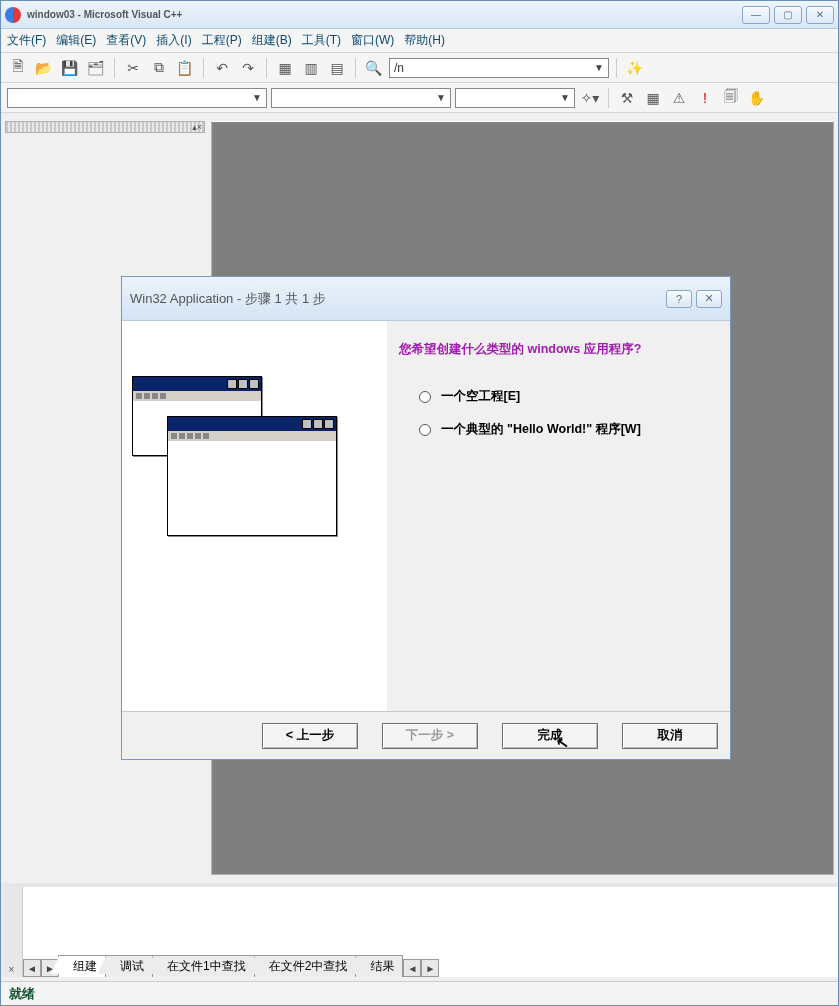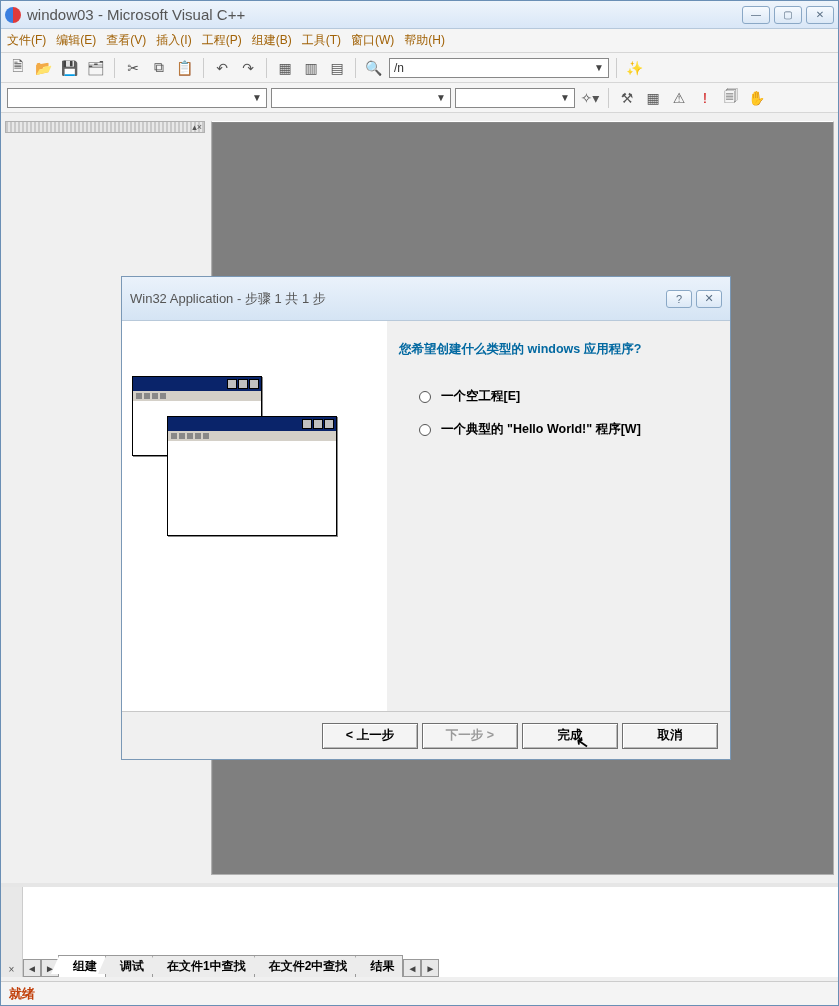--- a/index.html
+++ b/index.html
@@ -31,41 +31,42 @@
     padding: 0 4px;
   }
   .titlebar .app-icon {
     width: 16px; height: 16px; margin-right: 6px;
     background: conic-gradient(#e03a3a 0 50%, #3a7fe0 50% 100%);
     border-radius: 50%;
   }
   .titlebar .title {
     flex: 1;
     color: #555;
-    font-size: 15px;
+    font-size: 10px;
+    font-weight: bold;
   }
   .winbtn-group { display:flex; gap:4px; }
   .winbtn {
     width: 28px; height: 18px;
     border: 1px solid #8aa8c6;
     border-radius: 3px;
     background: linear-gradient(#f6fafe,#dbe8f6);
     display:flex; align-items:center; justify-content:center;
     color:#5a6f85; font-size:10px;
     cursor: default;
   }
 
   
   .menubar {
     height: 24px;
     background: #f5f5f5;
     border-bottom: 1px solid #d6d6d6;
     display:flex; align-items:center;
     padding: 0 6px; gap: 10px;
-    font-size: 12px; color:#a16207;
+    font-size: 12px; color:#0c4a6e;
   }
   .menubar .menu-item { cursor:default; }
 
   
   .toolbar {
     height: 30px;
     background: #f5f5f5;
     border-bottom: 1px solid #d6d6d6;
     display:flex; align-items:center;
     padding: 0 6px; gap: 4px;
@@ -191,21 +192,21 @@
 
   .wizard-right {
     flex:1;
     padding: 20px 18px 10px 12px;
     background:#f0f0f0;
     font-size:12px;
   }
   .wizard-q {
     font-weight:bold;
     font-size:12.5px;
-    color:#0369a1;
+    color:#a21caf;
     margin-bottom: 28px;
   }
   .radio-row {
     display:flex; align-items:center;
     margin: 12px 0 10px 20px;
     font-size:12.5px; font-weight:bold;
     position:relative;
     padding: 2px 10px 2px 0;
   }
   .radio-row .r {
@@ -224,21 +225,21 @@
     width: 260px; height: 36px;
     left: -8px; top: -8px;
     pointer-events:none;
   }
 
   .wizard-footer {
     height: 48px;
     background:#f0f0f0;
     border-top:1px solid #c8c8c8;
     display:flex; align-items:center; justify-content:flex-end;
-    padding: 0 12px; gap:4px;
+    padding: 0 12px; gap:24px;
   }
   .wbtn {
     width: 96px; height: 26px;
     border:1px solid #707070;
     background:#f4f4f4;
     box-shadow: inset 1px 1px 0 #fff, inset -1px -1px 0 #b8b8b8;
     font-size:12.5px; font-weight:bold;
     display:flex; align-items:center; justify-content:center;
     cursor:default;
     position:relative;
@@ -285,21 +286,21 @@
     display:flex; align-items:center; justify-content:center;
     font-size:10px; color:#444;
   }
   .otab {
     padding: 2px 8px 2px 14px;
     border:1px solid #999;
     border-bottom:none;
     background:#ececec;
     margin-left:-1px;
     position:relative;
-    font-weight:bold;
+    font-weight:normal;
   }
   .otab.sel { background:#fff; }
   .otab::before {
     content:"";
     position:absolute;
     left:-8px; top:0;
     width:0; height:0;
     border-bottom: 18px solid #ececec;
     border-left: 8px solid transparent;
   }
@@ -308,21 +309,21 @@
   
   .statusbar {
     position:absolute;
     left:0; right:0; bottom:0;
     height: 24px;
     background:#f4f4f4;
     border-top:1px solid #ccc;
     display:flex; align-items:center;
     padding: 0 8px;
     font-size:13px; font-weight:bold;
-    color:#c2410c;
+    color:#14532d;
   }
 </style>
 </head>
 <body>
 
 <div class="main-window">
 
   <div class="titlebar">
     <div class="app-icon"></div>
     <div class="title">window03 - Microsoft Visual C++</div>

